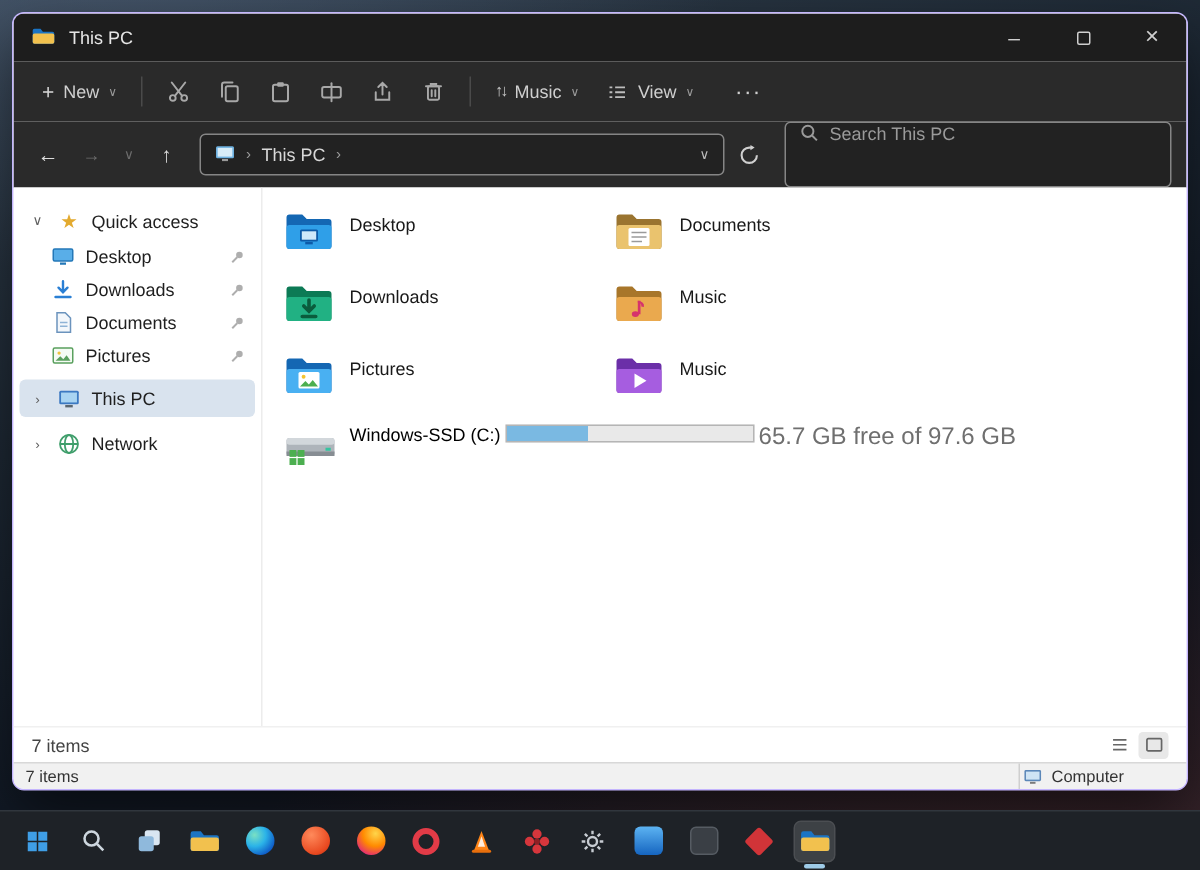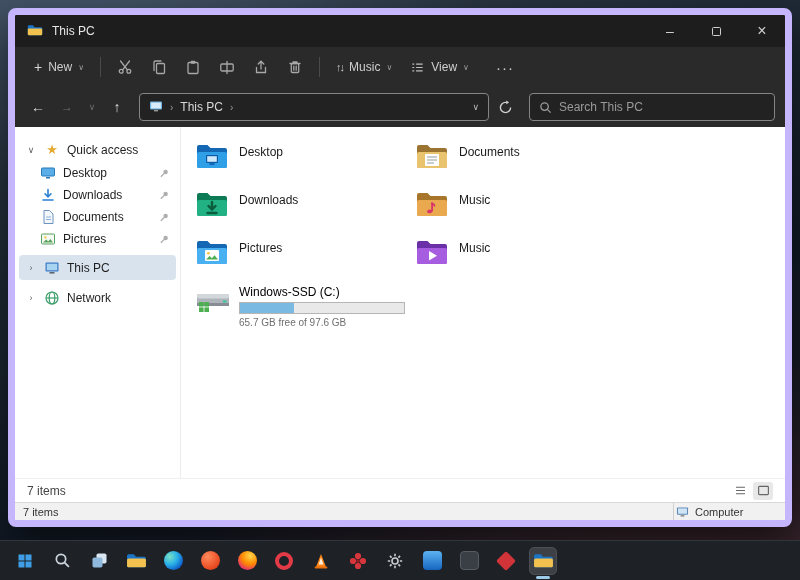--- a/index.html
+++ b/index.html
@@ -10,21 +10,21 @@
     background:
       radial-gradient(900px 500px at 85% 112%, rgba(126,62,52,.38), transparent 60%),
       radial-gradient(700px 420px at 10% -12%, rgba(96,116,146,.5), transparent 60%),
       linear-gradient(160deg,#33414f 0%,#1e2935 35%,#121a26 62%,#221b26 100%);
   }
   .screen { position:absolute; inset:0; }
 
   
   .window { position:absolute; left:8px; top:8px; width:784px; height:519px;
     border-radius:8px; overflow:hidden; display:flex; flex-direction:column;
-    background:#fff; border:7px solid #c4b5fd; box-shadow:0 18px 42px rgba(0,0,0,.55); }
+    background:#fff; border:1px solid #c4b5fd; box-shadow:0 18px 42px rgba(0,0,0,.55); }
 
   .titlebar { flex:0 0 32px; background:#1d1d1d; display:flex; align-items:center;
     padding-left:12px; color:#e6e6e6; }
   .titlebar .apptitle { margin-left:9px; font-size:12px; }
   .wincontrols { margin-left:auto; display:flex; height:32px; }
   .wbtn { width:46px; height:32px; display:grid; place-items:center; color:#cfcfcf;
     font-size:14px; cursor:default; }
   .wbtn.close { font-size:16px; }
   .maxsq { width:9px; height:9px; border:1.2px solid #cfcfcf; border-radius:1.5px; display:block; }
 
@@ -43,22 +43,22 @@
     padding:0 10px; gap:3px; }
   .navbtn { width:26px; height:26px; display:grid; place-items:center; color:#dcdcdc;
     font-size:14px; border-radius:4px; }
   .navbtn.disabled { color:#6d6d6d; font-size:12px; }
   .navbtn.small { width:18px; font-size:9px; }
   .addressbox { width:350px; height:28px; margin-left:6px; background:#222;
     border:1px solid #858585; border-radius:4px; display:flex; align-items:center;
     gap:7px; padding:0 9px; color:#d8d8d8; }
   .crumbchev { color:#9a9a9a; font-size:10px; }
   .boxchev { margin-left:auto; color:#bdbdbd; font-size:9px; }
-  .searchbox { flex:1; height:28px; margin-left:8px; background:#222;
-    border:1px solid #858585; border-radius:4px; display:flex; align-items:center;
+  .searchbox { flex:1; height:44px; margin-left:8px; background:#222;
+    border:1px solid #858585; border-radius:4px; display:flex; align-items:flex-start;
     gap:7px; padding:0 9px; }
   .searchbox input { flex:1; background:transparent; border:none; outline:none;
     color:#d0d0d0; font:inherit; }
   .searchbox input::placeholder { color:#9a9a9a; }
 
   .content { flex:1; display:flex; background:#fff; overflow:hidden; }
 
   .sidebar { flex:0 0 166px; border-right:1px solid #ececec; padding:10px 4px 0 4px;
     display:flex; flex-direction:column; color:#1f1f1f; }
   .srow { display:flex; align-items:center; height:22px; border-radius:4px;
@@ -70,24 +70,24 @@
   .srow.child { padding-left:20px; }
   .srow.selected { background:#d9e3ee; }
   .star { color:#e3aa2f; font-size:13px; }
   .sgap { height:5px; }
 
   .main { flex:1; padding:14px 0 0 14px; }
   .tilegrid { display:grid; grid-template-columns:220px 220px; row-gap:16px; }
   .tile { display:flex; align-items:flex-start; gap:10px; height:32px; }
   .flabel { margin-top:4px; color:#191919; }
   .drive { margin-top:16px; display:flex; gap:8px; }
-  .dmeta { display:flex; flex-direction:column; gap:3px; }
+  .dmeta { display:flex; flex-direction:row; gap:3px; }
   .dbar { width:166px; height:12px; border:1px solid #b5b5b5; background:#e9e9e9; }
   .dfill { height:100%; background:#7ab9e2; }
-  .dfree { font-size:10px; color:#6f6f6f; }
+  .dfree { font-size:16px; color:#6f6f6f; }
 
   .statusbar { flex:0 0 24px; display:flex; align-items:center; padding:0 12px;
     color:#444; background:#fff; border-top:1px solid #f0f0f0; }
   .viewtoggles { margin-left:auto; display:flex; gap:3px; }
   .vtbtn { width:20px; height:18px; display:grid; place-items:center; border-radius:3px; }
   .vtbtn.on { background:#e8e8e8; }
 
   .bottomstrip { flex:0 0 18px; background:#f1f1f1; border-top:1px solid #d8d8d8;
     display:flex; align-items:center; font-size:11px; color:#333; }
   .bs-left { padding:0 8px; flex:1; }

